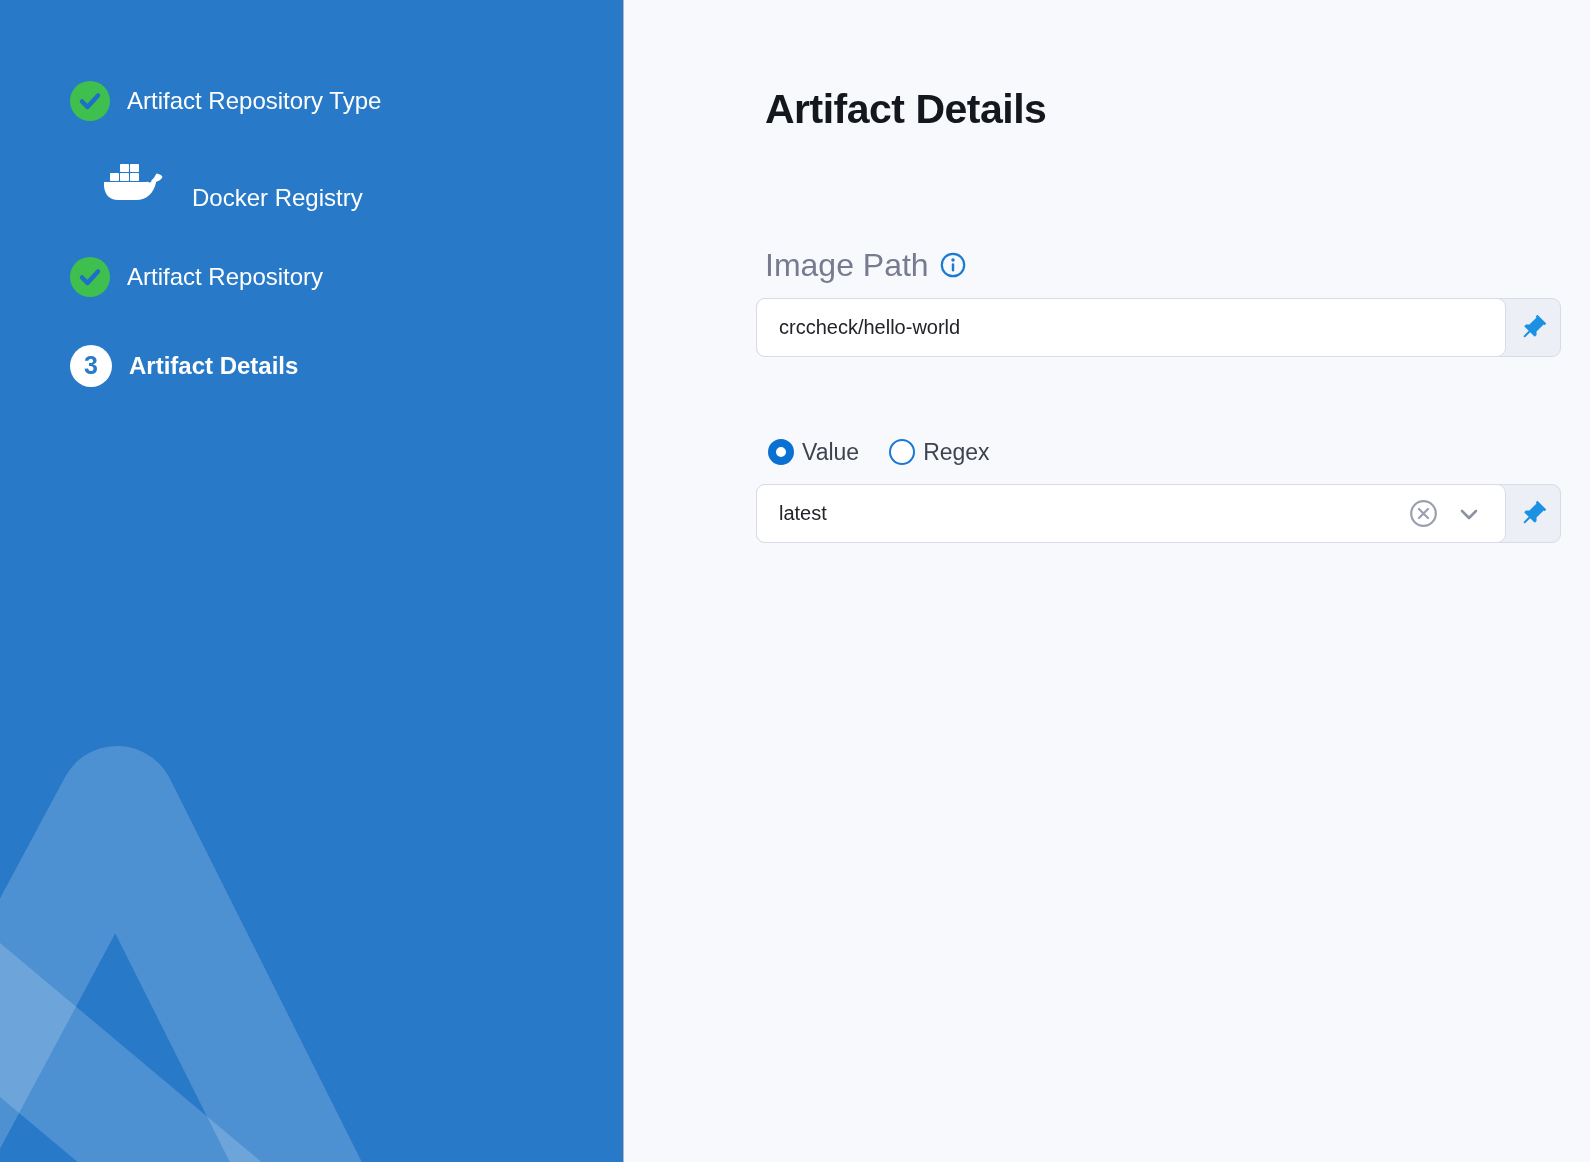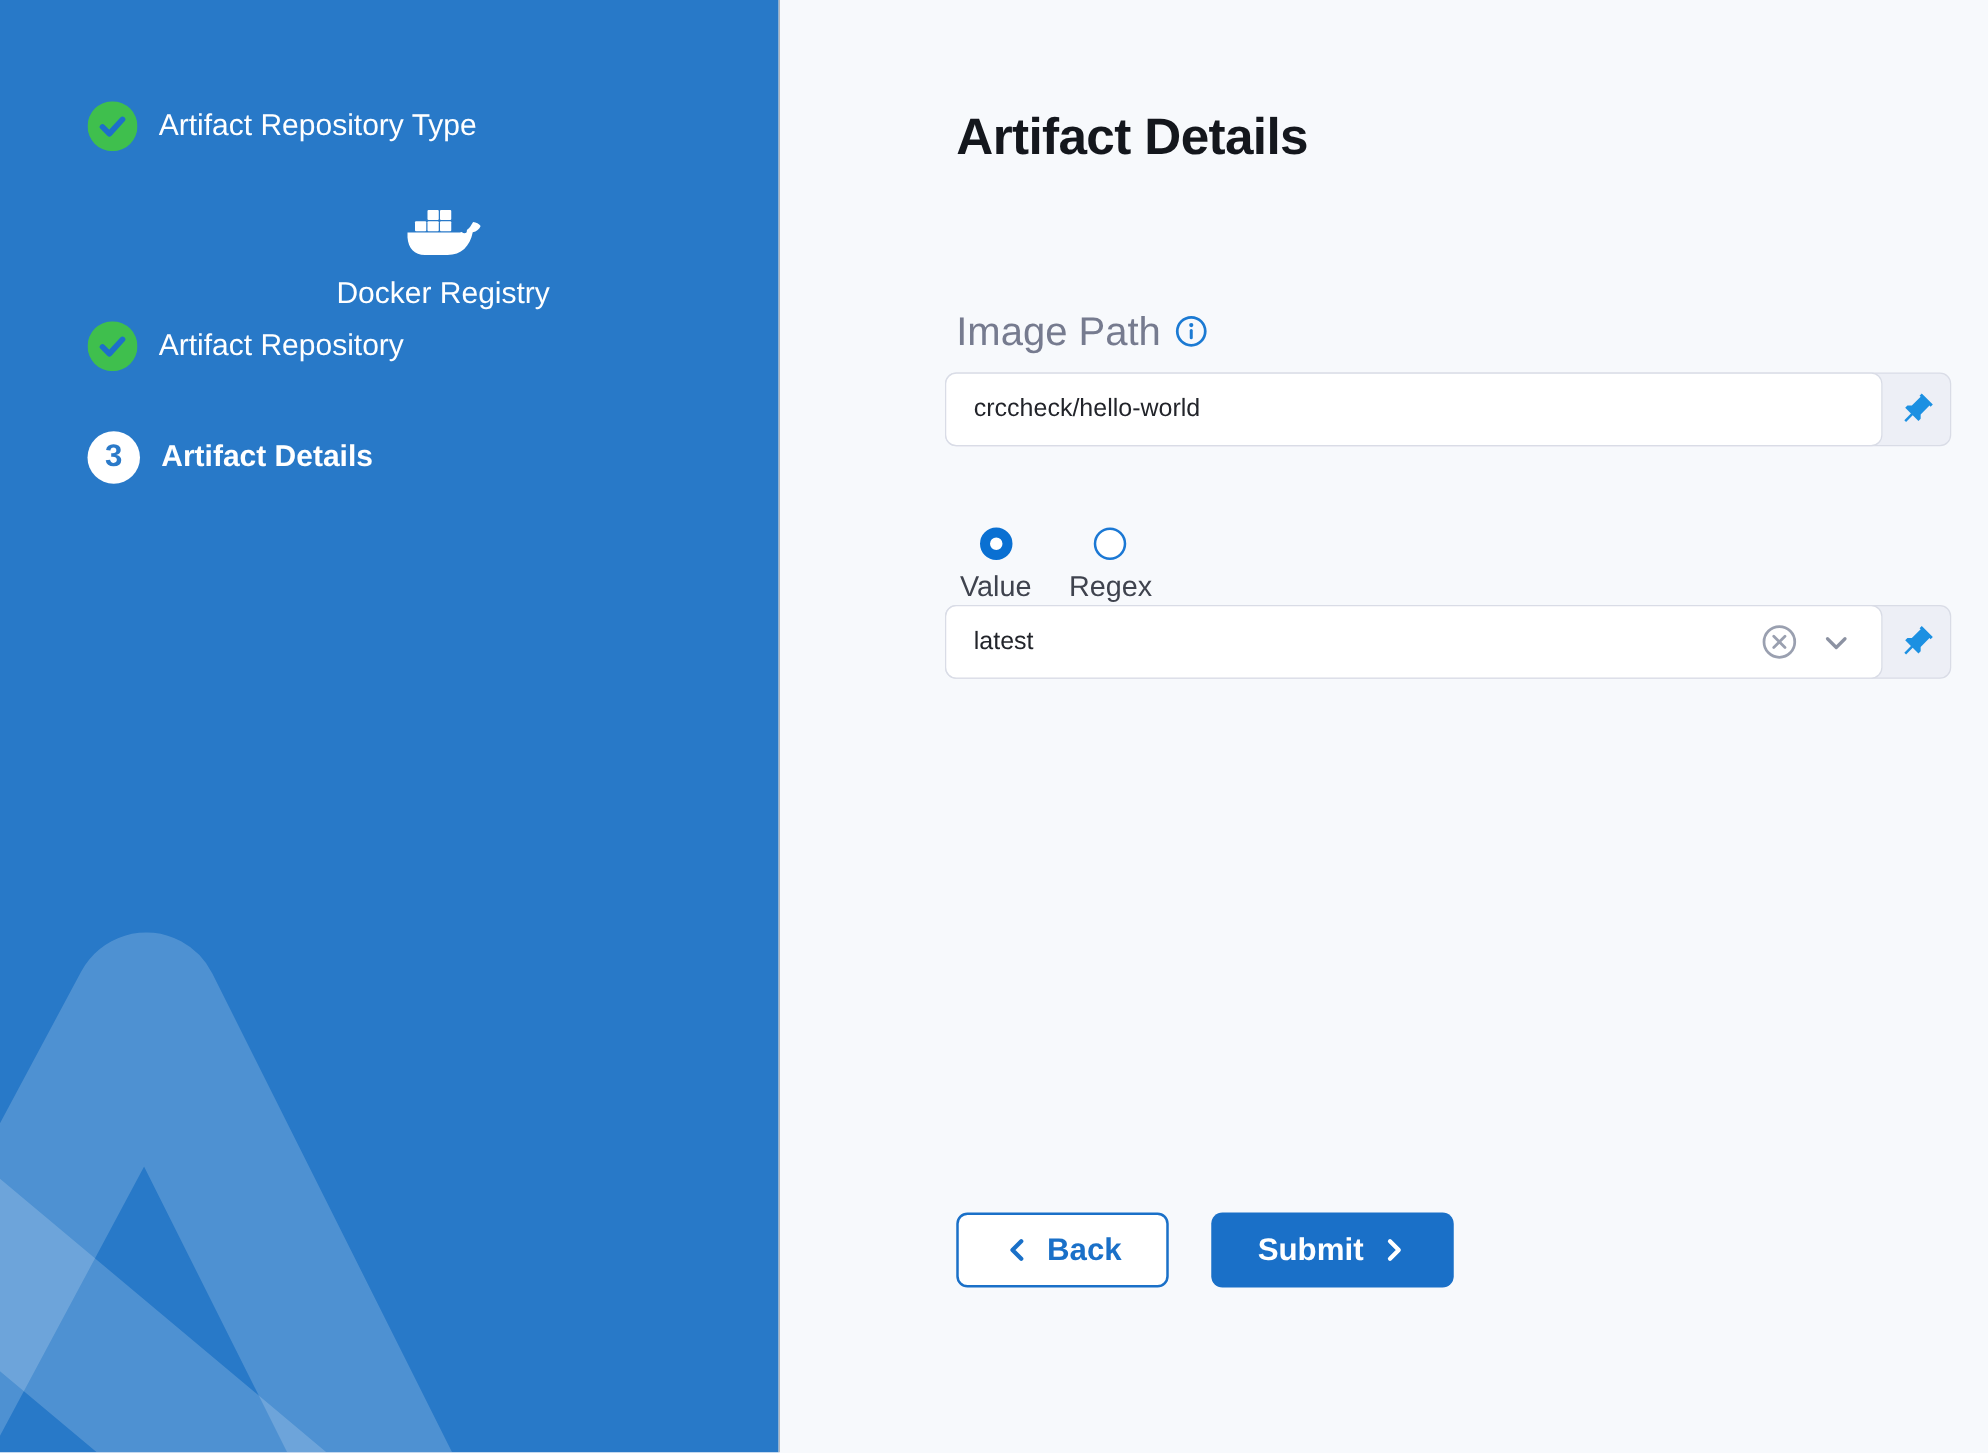--- a/index.html
+++ b/index.html
@@ -13,21 +13,21 @@
   
   .sidebar {
     width:623px; height:1162px; position:relative; overflow:hidden;
     background:#2879c8; flex-shrink:0;
   }
   .watermark { position:absolute; left:0; bottom:0; pointer-events:none; }
   .steps { position:absolute; top:81px; left:70px; right:16px; }
   .step-row { display:flex; align-items:center; gap:17px; height:40px; }
   .step-row .step-label { color:#ffffff; font-size:24px; font-weight:400; white-space:nowrap; }
   .step-row.current .step-label { font-weight:700; }
-  .sub-row { display:flex; align-items:center; gap:4px; height:48px; margin:43px 0 0 32px;flex-direction:column; }
+  .sub-row { display:flex; align-items:flex-end; gap:28px; height:48px; margin:43px 0 0 32px; }
   .sub-row .step-label { color:#ffffff; font-size:24px; }
   .row3 { margin-top:45px; }
   .row4 { margin-top:47px; height:43px; }
   .num-circle {
     width:42px; height:42px; border-radius:50%; background:#ffffff;
     display:flex; align-items:center; justify-content:center;
     color:#2b7ac9; font-size:25px; font-weight:700; flex-shrink:0;
   }
   .check-wrap { width:40px; height:40px; flex-shrink:0; }
 
@@ -63,21 +63,21 @@
     width:54px; display:flex; align-items:center; justify-content:center;
     cursor:pointer; flex-shrink:0;
   }
   .inline-icon-btn {
     position:absolute; top:0; bottom:0; display:flex; align-items:center; cursor:pointer;
   }
   .clear-pos { right:66px; }
   .chev-pos { right:22px; }
 
   .radio-row { display:flex; align-items:center; margin:82px 0 0 12px; height:26px; }
-  .radio-opt { display:flex; align-items:center; gap:8px; cursor:pointer;flex-direction:column; }
+  .radio-opt { display:flex; align-items:center; gap:8px; cursor:pointer; }
   .radio-opt + .radio-opt { margin-left:30px; }
   .radio-circle {
     width:26px; height:26px; border-radius:50%; background:#ffffff;
     border:2.5px solid #1b78d4; flex-shrink:0;
   }
   .radio-opt.selected .radio-circle { border:8px solid #0a70d2; }
   .radio-label { font-size:23px; color:#3f434e; }
 
   .btn-row { display:flex; gap:34px; margin:427px 0 0 9px; }
   .btn {
@@ -203,32 +203,14 @@
       </div>
       <div class="pin-btn">
         <span style="display:flex;">
           <svg width="30" height="30" viewBox="0 0 24 24">
             <path d="M16 12V4h1V2H7v2h1v8l-2 2v2h5.2v6h1.6v-6H18v-2l-2-2z" fill="#1c90e2" transform="rotate(45 12 12)"></path>
           </svg>
         </span>
       </div>
     </div>
 
-    <div class="btn-row">
-      <button class="btn btn-back">
-        <span style="display:flex;">
-          <svg width="22" height="24" viewBox="0 0 22 24">
-            <path d="M14 5 L7 12 L14 19" fill="none" stroke="#1a70c8" stroke-width="3.4" stroke-linecap="round" stroke-linejoin="round"></path>
-          </svg>
-        </span>
-        <span>Back</span>
-      </button>
-      <button class="btn btn-submit">
-        <span>Submit</span>
-        <span style="display:flex;">
-          <svg width="22" height="24" viewBox="0 0 22 24">
-            <path d="M8 5 L15 12 L8 19" fill="none" stroke="#ffffff" stroke-width="3.4" stroke-linecap="round" stroke-linejoin="round"></path>
-          </svg>
-        </span>
-      </button>
-    </div>
   </div>
 </main>
 
 </body></html>

